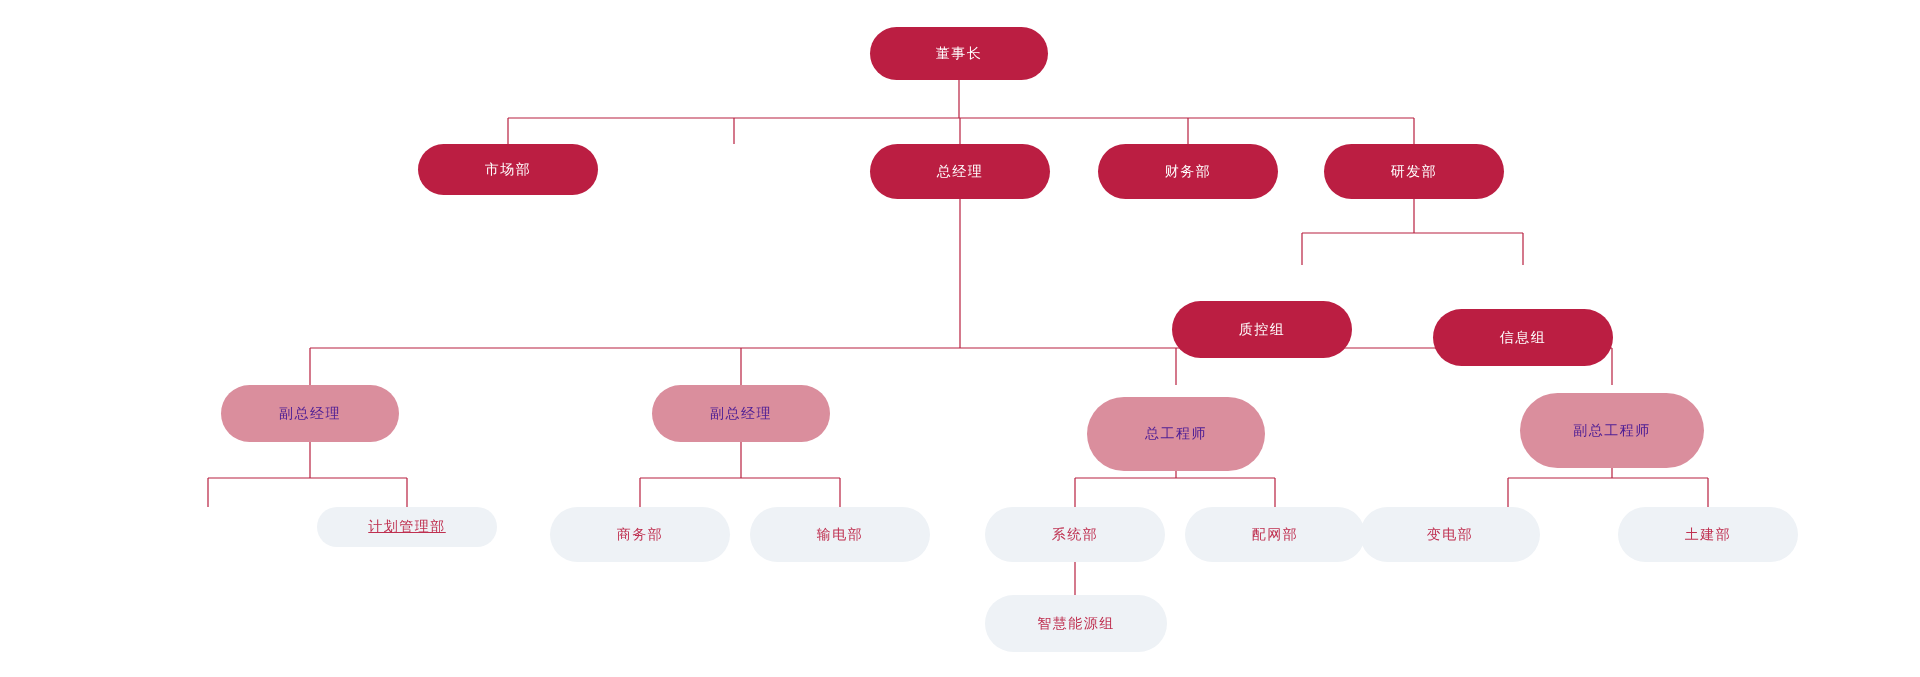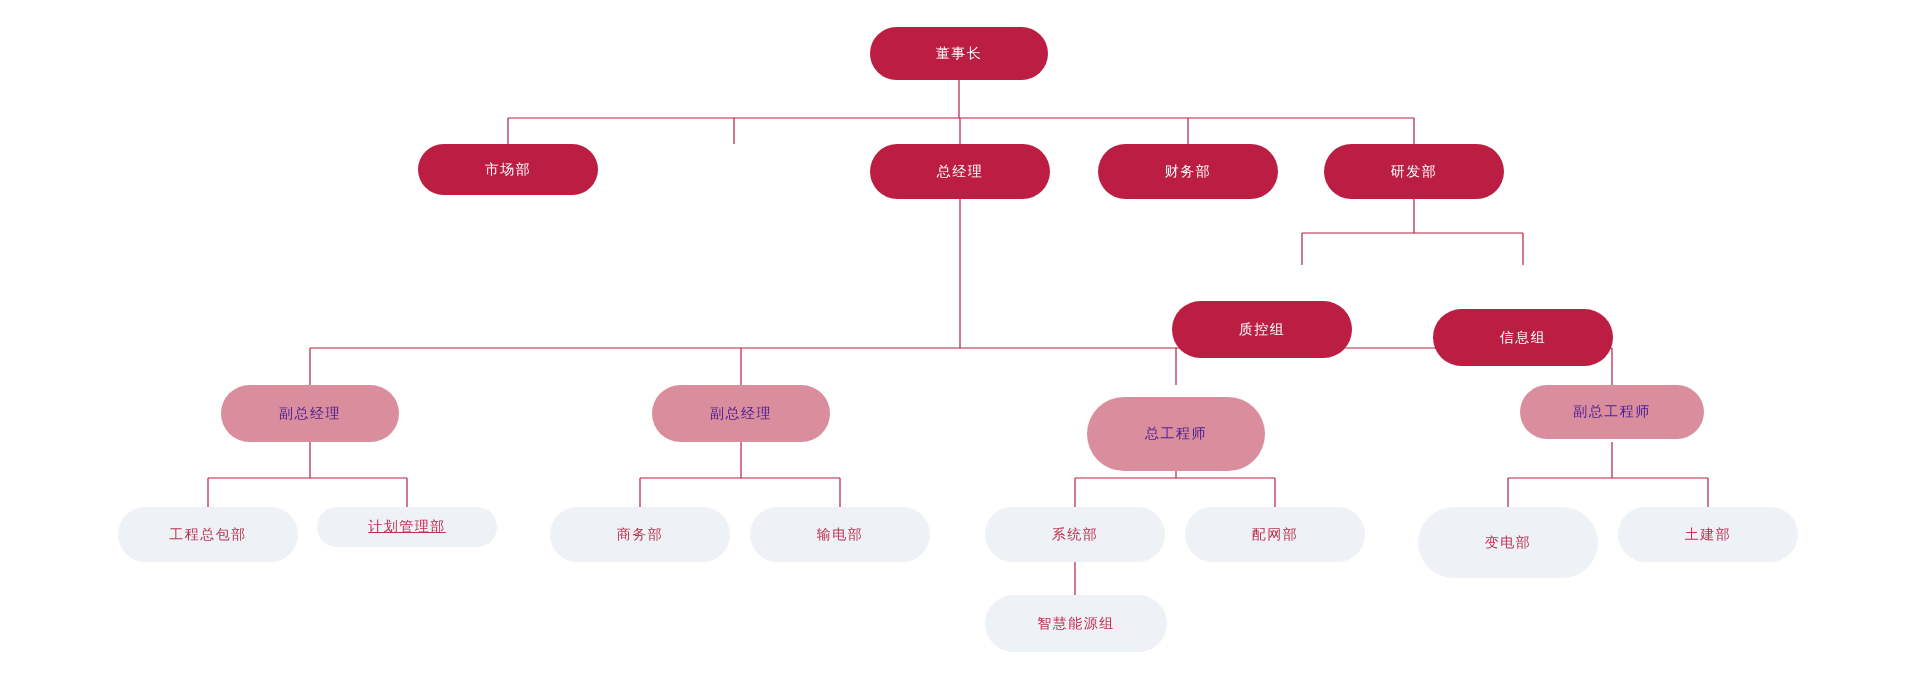--- a/index.html
+++ b/index.html
@@ -68,26 +68,25 @@
   <div class="node tier-primary" style="left:870px; top:144px; width:180px; height:55px;">总经理</div>
   <div class="node tier-primary" style="left:1098px; top:144px; width:180px; height:55px;">财务部</div>
   <div class="node tier-primary" style="left:1324px; top:144px; width:180px; height:55px;">研发部</div>
 
   <div class="node tier-primary" style="left:1172px; top:265px; width:180px; height:57px;margin-top:36px;">质控组</div>
   <div class="node tier-primary" style="left:1433px; top:265px; width:180px; height:57px;margin-top:44px;">信息组</div>
 
   <div class="node tier-secondary" style="left:221px; top:385px; width:178px; height:57px;">副总经理</div>
   <div class="node tier-secondary" style="left:652px; top:385px; width:178px; height:57px;">副总经理</div>
   <div class="node tier-secondary" style="left:1087px; top:397px; width:178px; height:74px;">总工程师</div>
-  <div class="node tier-secondary" style="left:1520px; top:385px; width:184px; height:54px;">副总工程师</div>
+  <div class="node tier-secondary" style="left:1520px; top:393px; width:184px; height:75px;">副总工程师</div>
 
-  <div class="node tier-leaf" style="left:118px; top:507px; width:180px; height:55px;">工程总包部</div>
   <div class="node tier-leaf" style="left:317px; top:507px; width:180px; height:40px;text-decoration:underline;">计划管理部</div>
   <div class="node tier-leaf" style="left:550px; top:507px; width:180px; height:55px;">商务部</div>
   <div class="node tier-leaf" style="left:750px; top:507px; width:180px; height:55px;">输电部</div>
   <div class="node tier-leaf" style="left:985px; top:507px; width:180px; height:55px;">系统部</div>
   <div class="node tier-leaf" style="left:1185px; top:507px; width:180px; height:55px;font-family:Liberation Serif, serif;">配网部</div>
-  <div class="node tier-leaf" style="left:1418px; top:507px; width:180px; height:71px;">变电部</div>
+  <div class="node tier-leaf" style="left:1360px; top:507px; width:180px; height:55px;">变电部</div>
   <div class="node tier-leaf" style="left:1618px; top:507px; width:180px; height:55px;">土建部</div>
 
   <div class="node tier-leaf" style="left:985px; top:595px; width:182px; height:57px;">智慧能源组</div>
 
 </div>
 
 </body></html>

